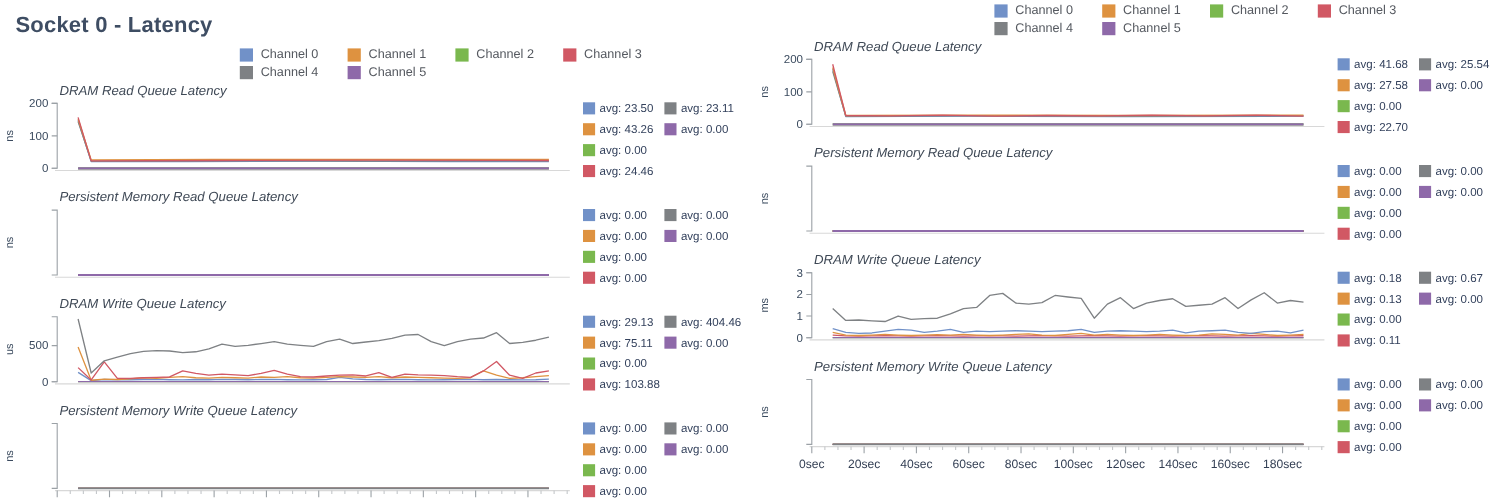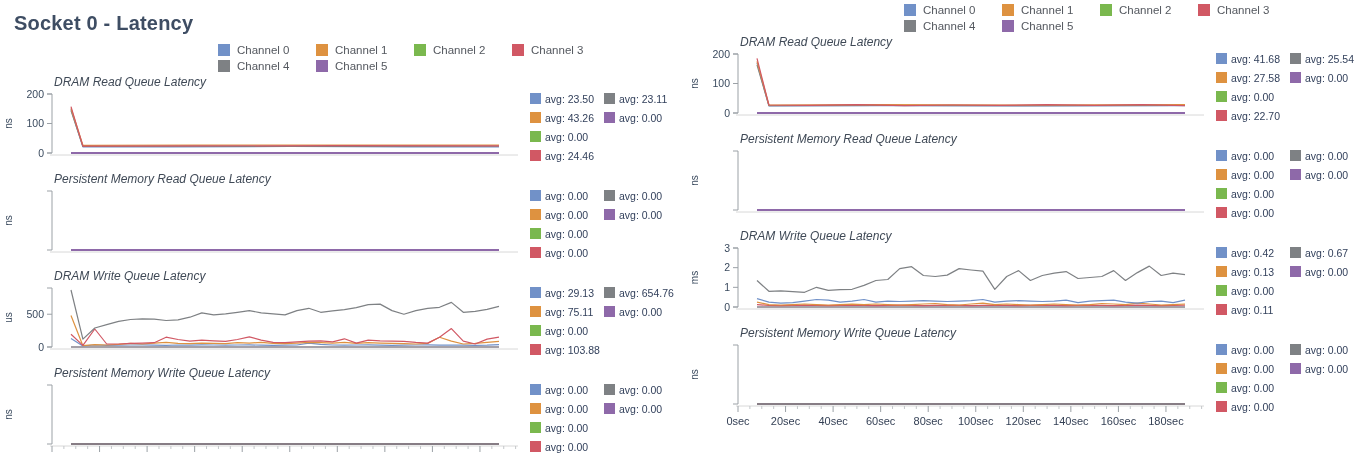--- a/index.html
+++ b/index.html
@@ -178,21 +178,21 @@
             <div class="avg-item">
               <span class="sw" style="background: rgb(122, 184, 78);"></span>
               <span>avg: 0.00</span>
             </div>
             <div class="avg-item">
               <span class="sw" style="background: rgb(209, 88, 100);"></span>
               <span>avg: 103.88</span>
             </div>
             <div class="avg-item">
               <span class="sw" style="background: rgb(126, 129, 132);"></span>
-              <span>avg: 654.76</span>
+              <span>avg: 404.46</span>
             </div>
             <div class="avg-item">
               <span class="sw" style="background: rgb(142, 105, 169);"></span>
               <span>avg: 0.00</span>
             </div>
           </div>
         </div>
         <div class="chart-row">
           <div class="plot">
             <div class="chart-title">Persistent Memory Write Queue Latency</div>
@@ -428,21 +428,21 @@
               <polyline points="71.0,64.0 499.0,64.0" fill="none" stroke="#8e69a9" stroke-width="1.2" stroke-linejoin="round"></polyline>
               <polyline points="71.0,61.6 82.9,62.4 94.8,62.6 106.7,62.4 118.6,62.2 130.5,62.4 142.3,62.6 154.2,62.4 166.1,62.2 178.0,62.4 189.9,62.6 201.8,62.4 213.7,62.2 225.6,62.4 237.4,62.6 249.3,62.4 261.2,62.2 273.1,62.4 285.0,62.6 296.9,62.4 308.8,62.2 320.7,62.4 332.6,62.6 344.4,62.4 356.3,62.2 368.2,62.4 380.1,62.6 392.0,62.4 403.9,62.2 415.8,62.4 427.7,62.6 439.5,62.4 451.4,62.2 463.3,62.4 475.2,62.6 487.1,62.4 499.0,62.2" fill="none" stroke="#d15864" stroke-width="1.2" stroke-linejoin="round"></polyline>
               <polyline points="71.0,59.1 82.9,61.6 94.8,62.0 106.7,61.6 118.6,61.0 130.5,61.6 142.3,62.0 154.2,61.6 166.1,61.2 178.0,61.6 189.9,61.0 201.8,61.6 213.7,62.0 225.6,61.6 237.4,61.0 249.3,60.5 261.2,61.6 273.1,62.0 285.0,61.0 296.9,60.1 308.8,61.6 320.7,61.0 332.6,61.6 344.4,62.0 356.3,61.6 368.2,61.0 380.1,61.6 392.0,62.0 403.9,61.6 415.8,60.5 427.7,61.0 439.5,61.6 451.4,60.1 463.3,61.0 475.2,62.0 487.1,61.6 499.0,61.0" fill="none" stroke="#de9240" stroke-width="1.2" stroke-linejoin="round"></polyline>
               <polyline points="71.0,55.7 82.9,59.1 94.8,60.1 106.7,59.7 118.6,58.1 130.5,56.5 142.3,57.1 154.2,59.1 166.1,58.1 178.0,56.5 189.9,59.1 201.8,58.1 213.7,58.5 225.6,58.1 237.4,57.7 249.3,58.1 261.2,58.5 273.1,58.1 285.0,57.7 296.9,56.5 308.8,59.1 320.7,58.1 332.6,57.7 344.4,58.1 356.3,58.5 368.2,58.1 380.1,57.1 392.0,59.7 403.9,58.1 415.8,57.7 427.7,57.1 439.5,59.1 451.4,60.1 463.3,58.5 475.2,58.1 487.1,59.7 499.0,57.1" fill="none" stroke="#7191c8" stroke-width="1.2" stroke-linejoin="round"></polyline>
               <polyline points="71.0,37.5 82.9,48.3 94.8,47.9 106.7,48.7 118.6,49.3 130.5,44.3 142.3,47.3 154.2,46.7 166.1,46.3 178.0,42.4 189.9,37.5 201.8,36.5 213.7,25.6 225.6,23.7 237.4,32.5 249.3,33.5 261.2,32.1 273.1,25.6 285.0,27.0 296.9,28.2 308.8,46.3 320.7,33.5 332.6,27.6 344.4,37.5 356.3,32.5 368.2,30.2 380.1,28.6 392.0,35.5 403.9,34.5 415.8,33.5 427.7,27.6 439.5,37.5 451.4,29.6 463.3,23.1 475.2,32.5 487.1,30.2 499.0,31.6" fill="none" stroke="#7e8184" stroke-width="1.2" stroke-linejoin="round"></polyline>
             </svg>
           </div>
           <div class="avgs">
             <div class="avg-item">
               <span class="sw" style="background: rgb(113, 145, 200);"></span>
-              <span>avg: 0.42</span>
+              <span>avg: 0.18</span>
             </div>
             <div class="avg-item">
               <span class="sw" style="background: rgb(222, 146, 64);"></span>
               <span>avg: 0.13</span>
             </div>
             <div class="avg-item">
               <span class="sw" style="background: rgb(122, 184, 78);"></span>
               <span>avg: 0.00</span>
             </div>
             <div class="avg-item">

